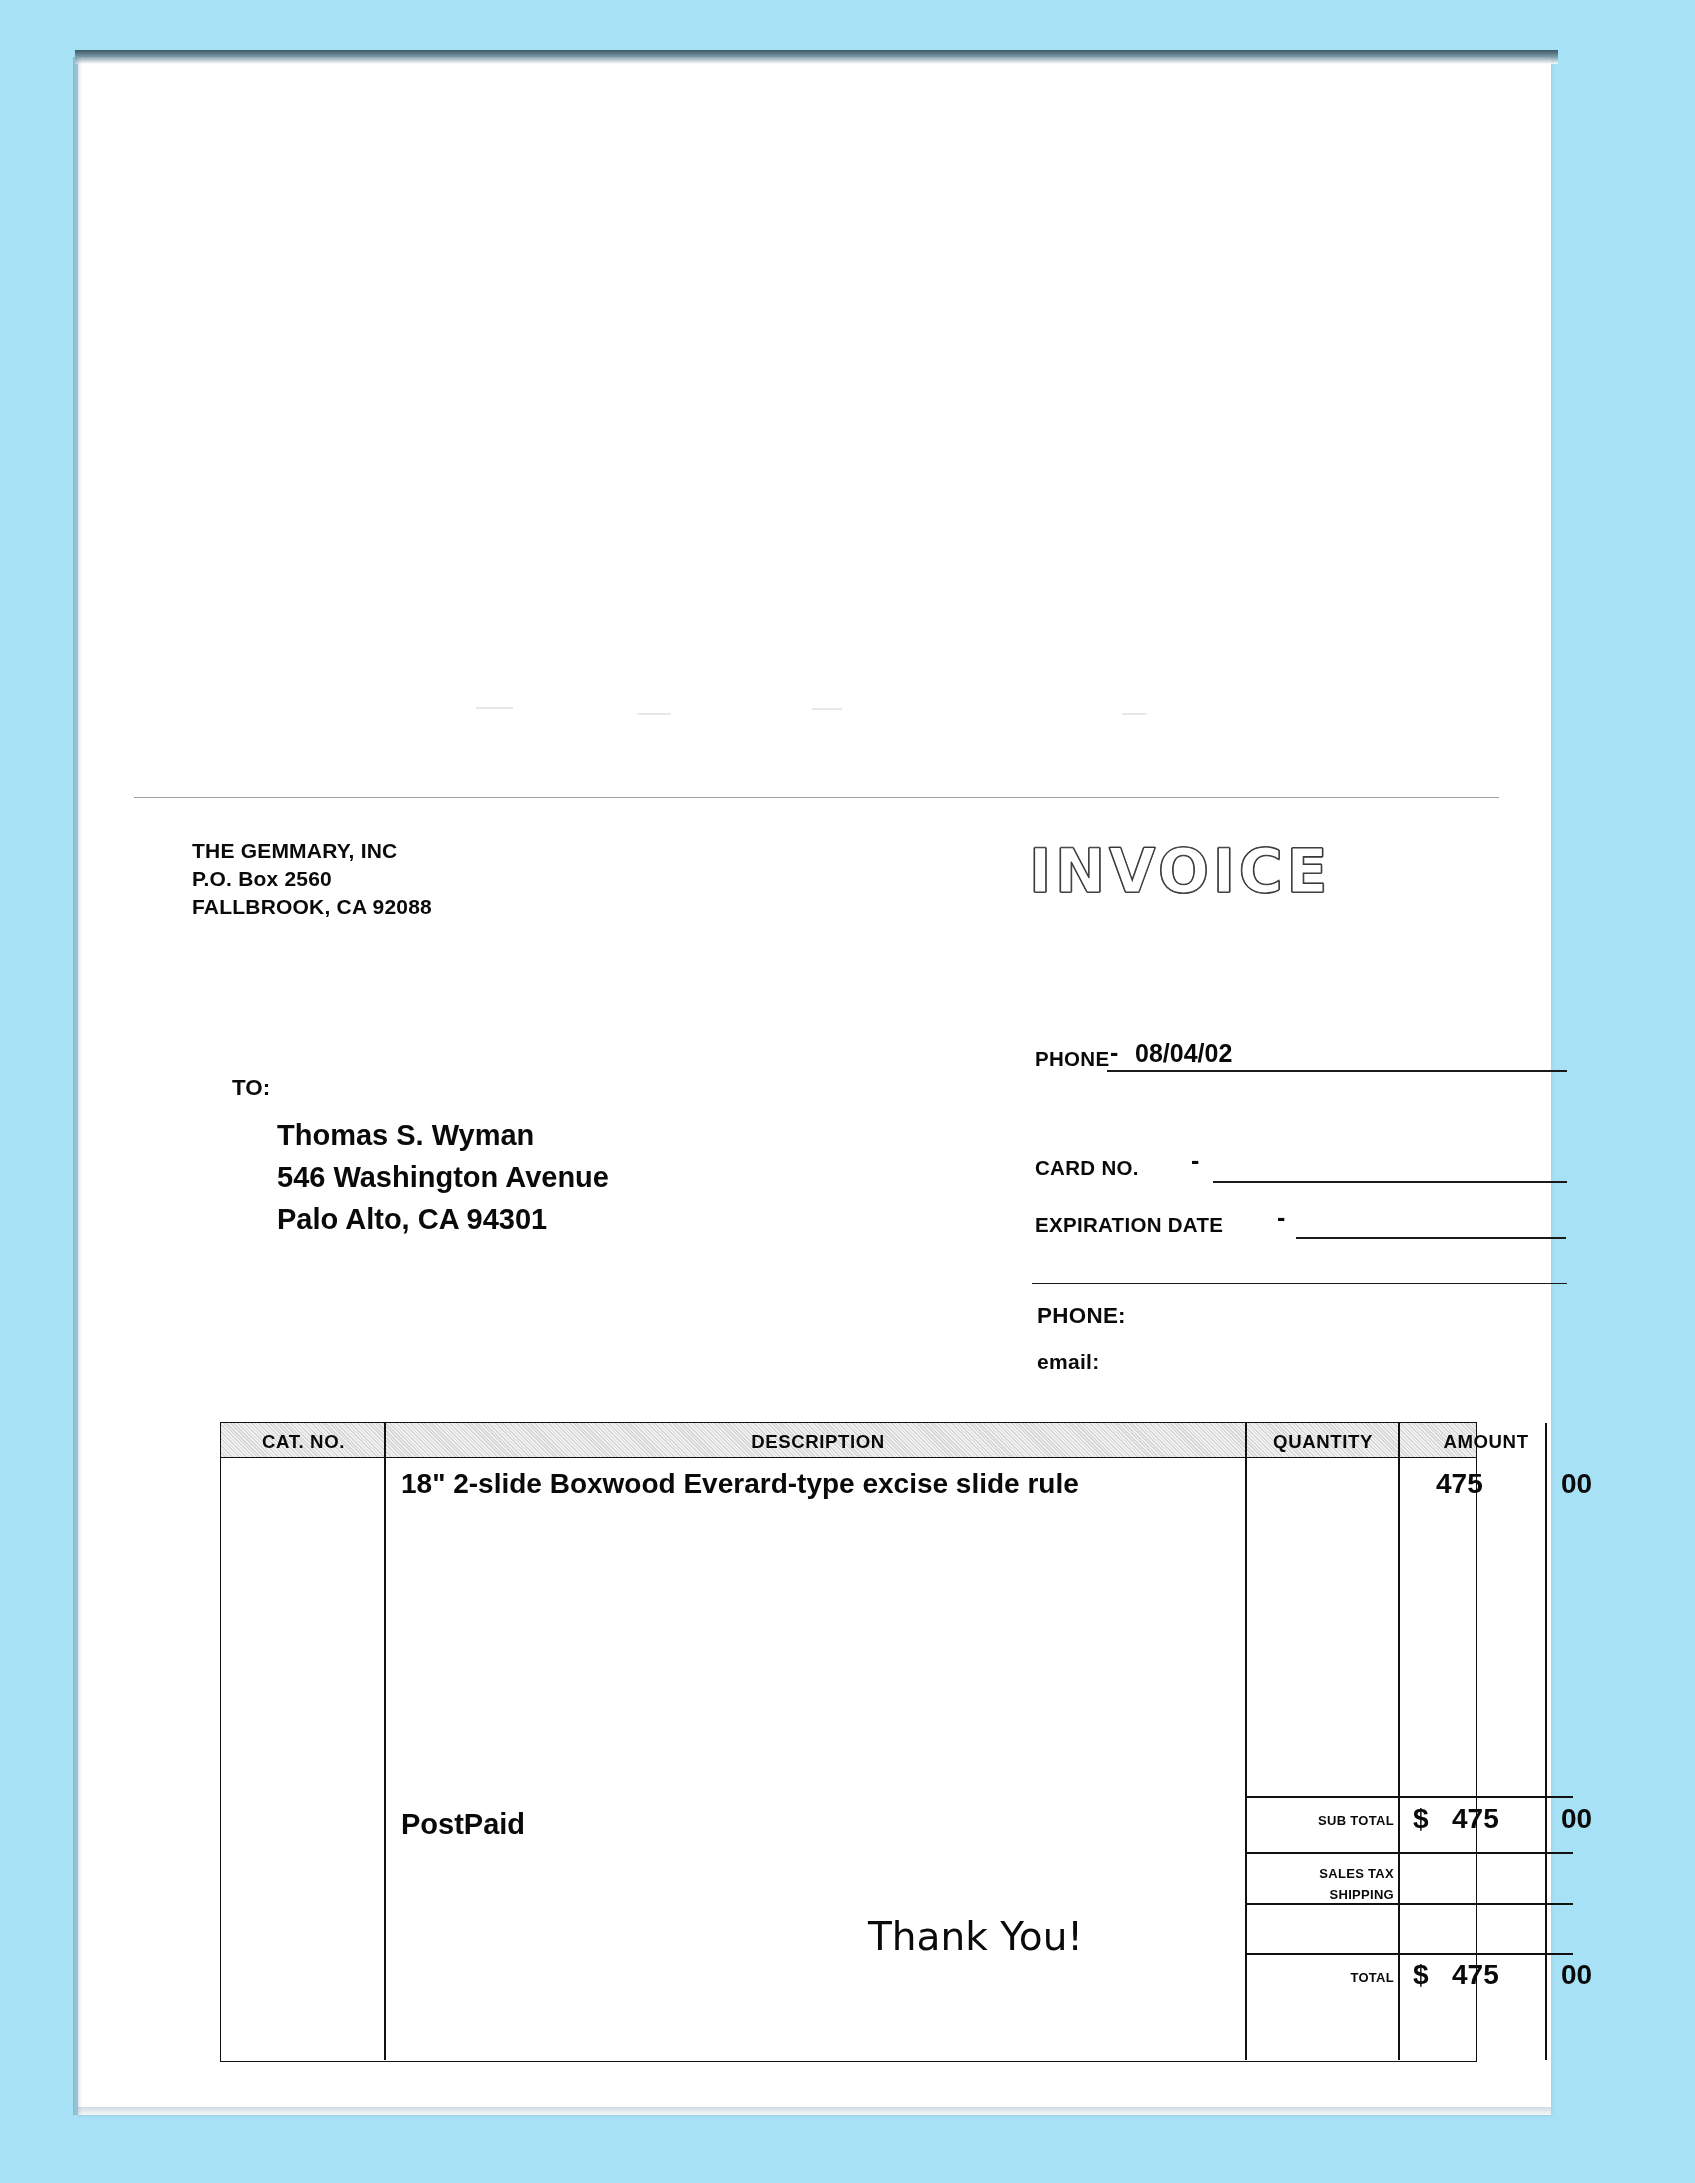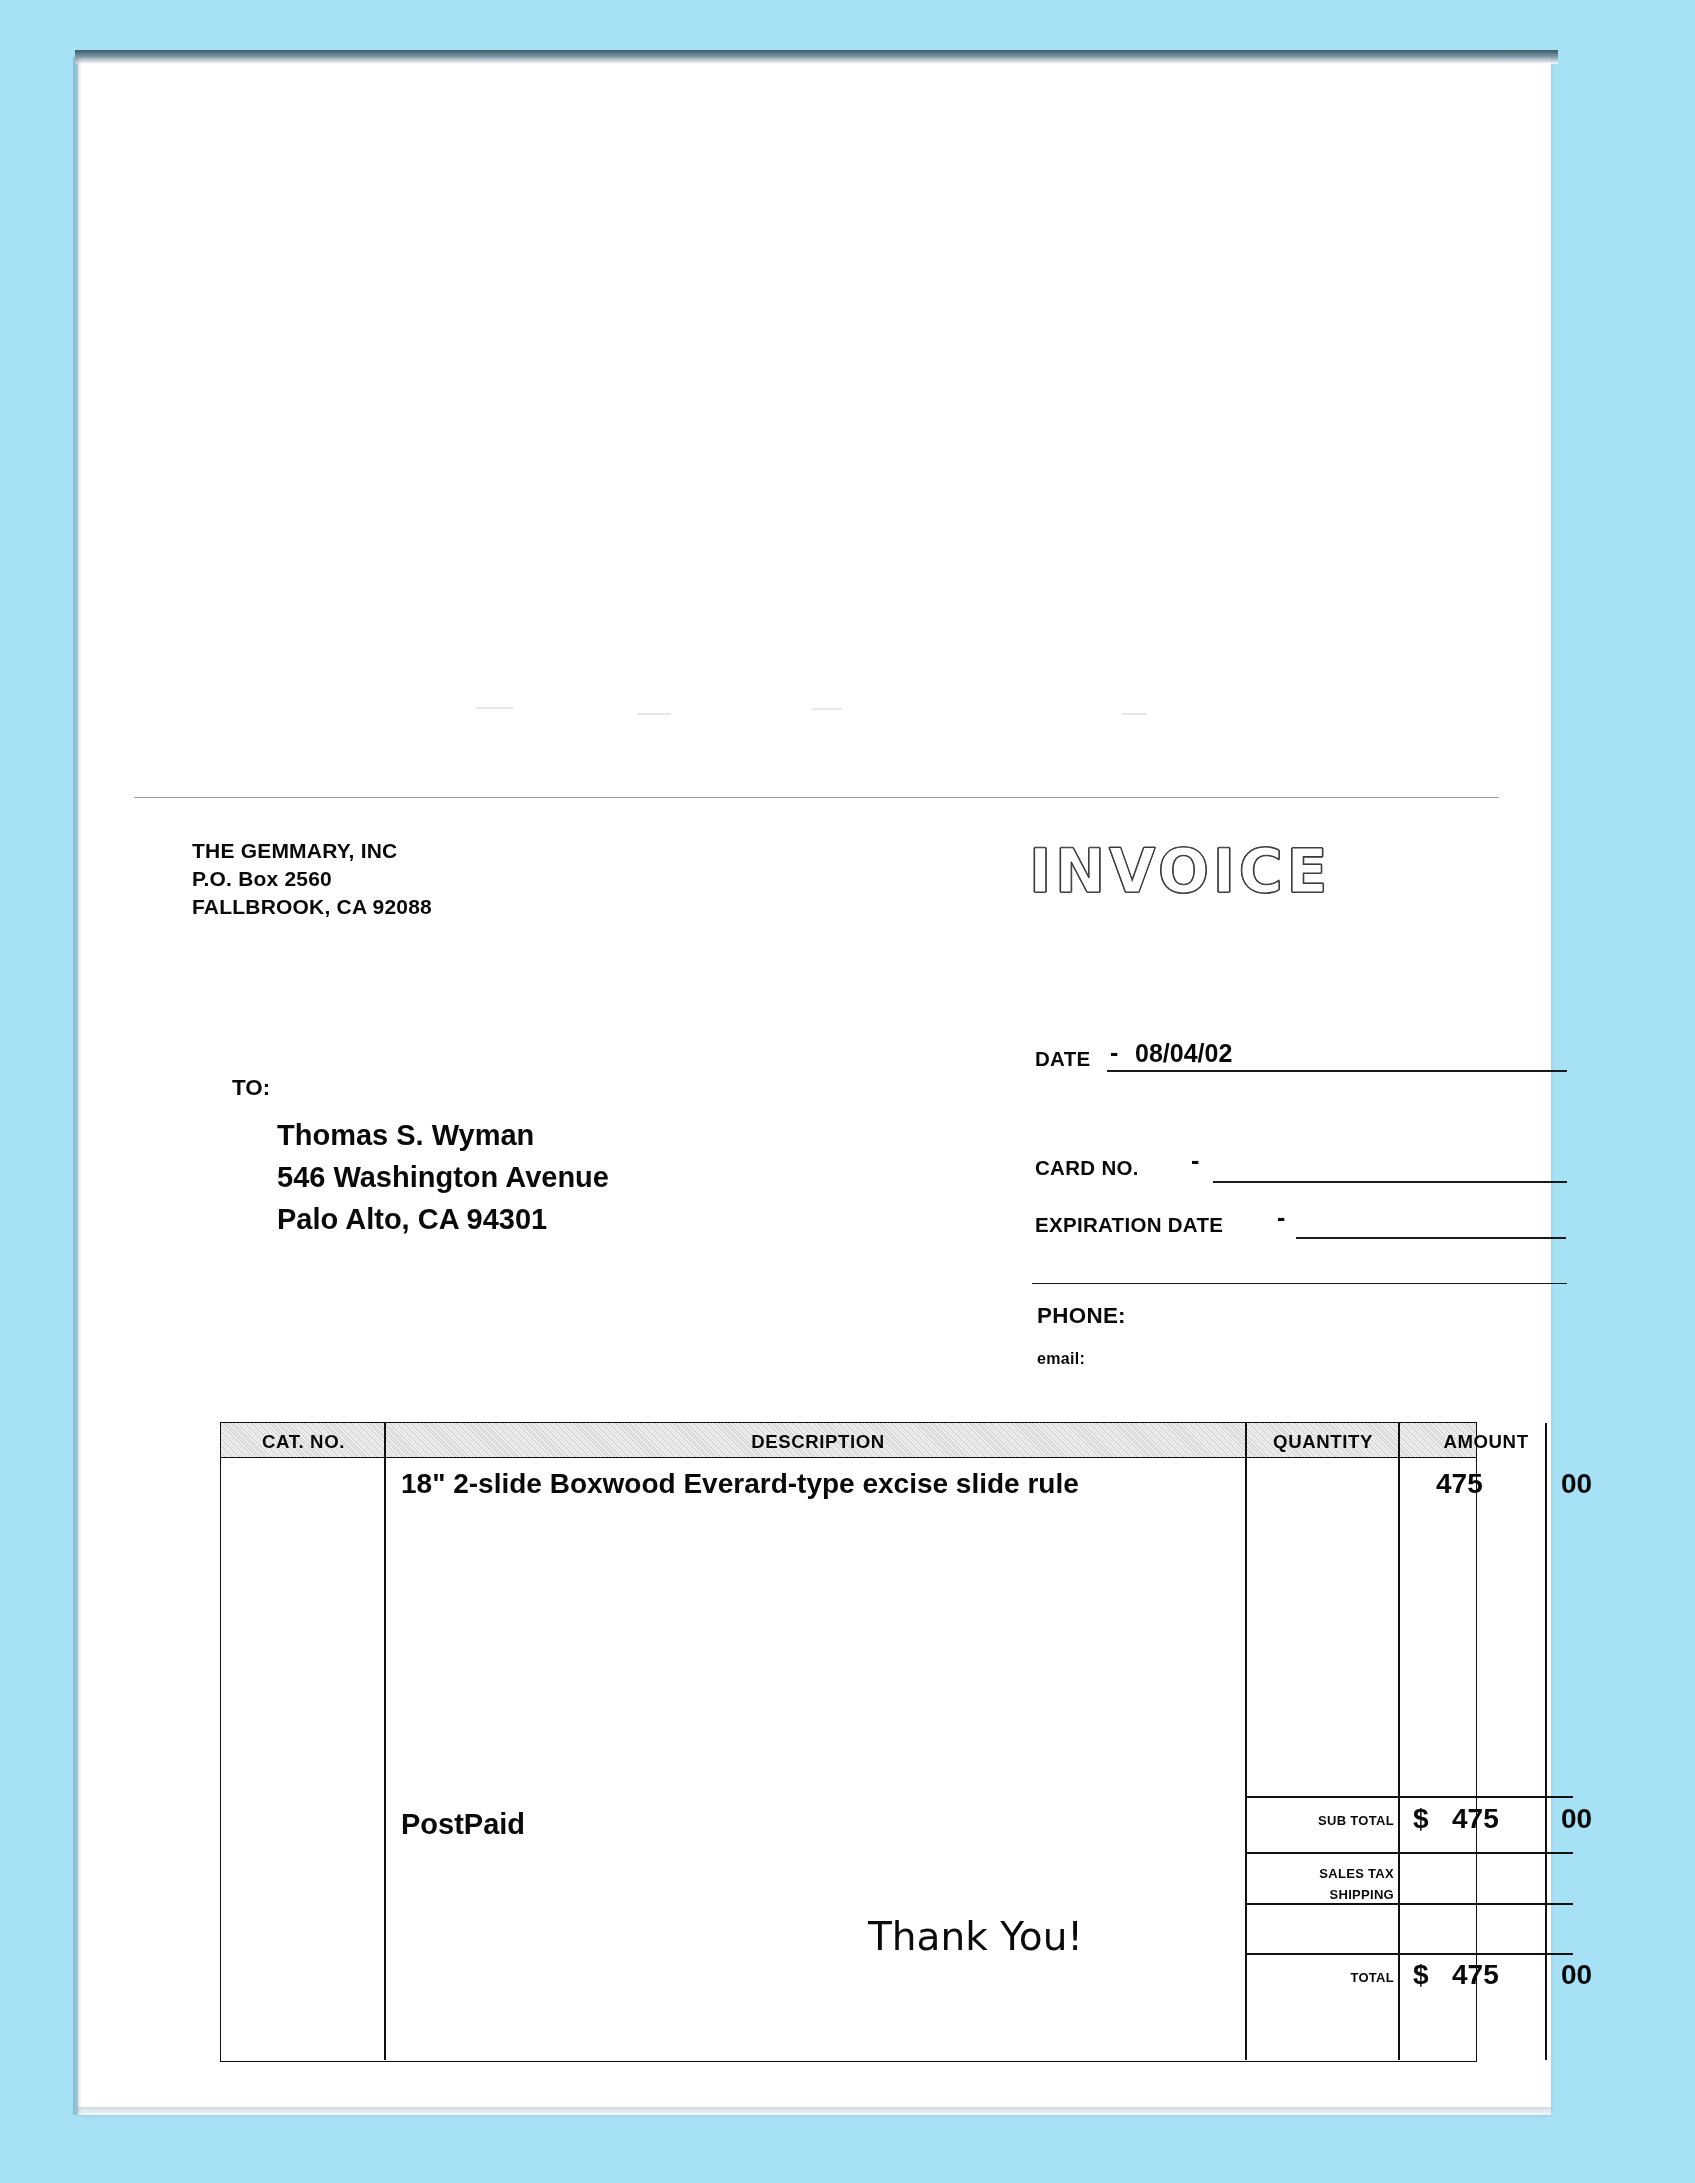--- a/index.html
+++ b/index.html
@@ -253,41 +253,41 @@
 
   <div class="invoice-word">INVOICE</div>
 
   <div class="to-label">TO:</div>
   <div class="to-address">
     <div>Thomas S. Wyman</div>
     <div>546 Washington Avenue</div>
     <div>Palo Alto, CA 94301</div>
   </div>
 
-  <div class="field" style="left:957px; top:990px;">DATE</div>
+  <div class="field" style="left:957px; top:990px;">PHONE</div>
   <div class="dash" style="left:1032px; top:981px;">-</div>
   <div class="field-value" style="left:1057px; top:982px;">08/04/02</div>
   <div class="field-line" style="left:1029px; top:1013px; width:460px;"></div>
 
   <div class="field" style="left:957px; top:1099px;">CARD NO.</div>
   <div class="dash" style="left:1113px; top:1089px;">-</div>
   <div class="field-value" style="left:1144px; top:1092px;"></div>
   <div class="field-line" style="left:1135px; top:1124px; width:354px;"></div>
 
   <div class="field" style="left:957px; top:1156px;">EXPIRATION DATE</div>
   <div class="dash" style="left:1199px; top:1146px;">-</div>
   <div class="field-value" style="left:1228px; top:1149px;"></div>
   <div class="field-line" style="left:1218px; top:1180px; width:270px;"></div>
 
   <div class="field-line" style="left:954px; top:1226px; width:535px; height:1.2px;"></div>
 
   <div class="field" style="left:959px; top:1246px; font-size:22.4px;">PHONE:</div>
   <div class="field-value" style="left:1075px; top:1242px; font-size:22.4px;"></div>
 
-  <div class="field" style="left:959px; top:1293px; font-size:16px;">email:</div>
+  <div class="field" style="left:959px; top:1293px; font-size:21px;">email:</div>
   <div class="field-value" style="left:1057px; top:1289px; font-size:22.4px;"></div>
 
   <div class="table">
 
     <div class="thead"></div>
 
     <div class="th" style="left:0px; width:165px;">CAT. NO.</div>
     <div class="th" style="left:165px; width:864px;">DESCRIPTION</div>
     <div class="th" style="left:1026px; width:152px;">QUANTITY</div>
     <div class="th" style="left:1178px; width:174px;">AMOUNT</div>

